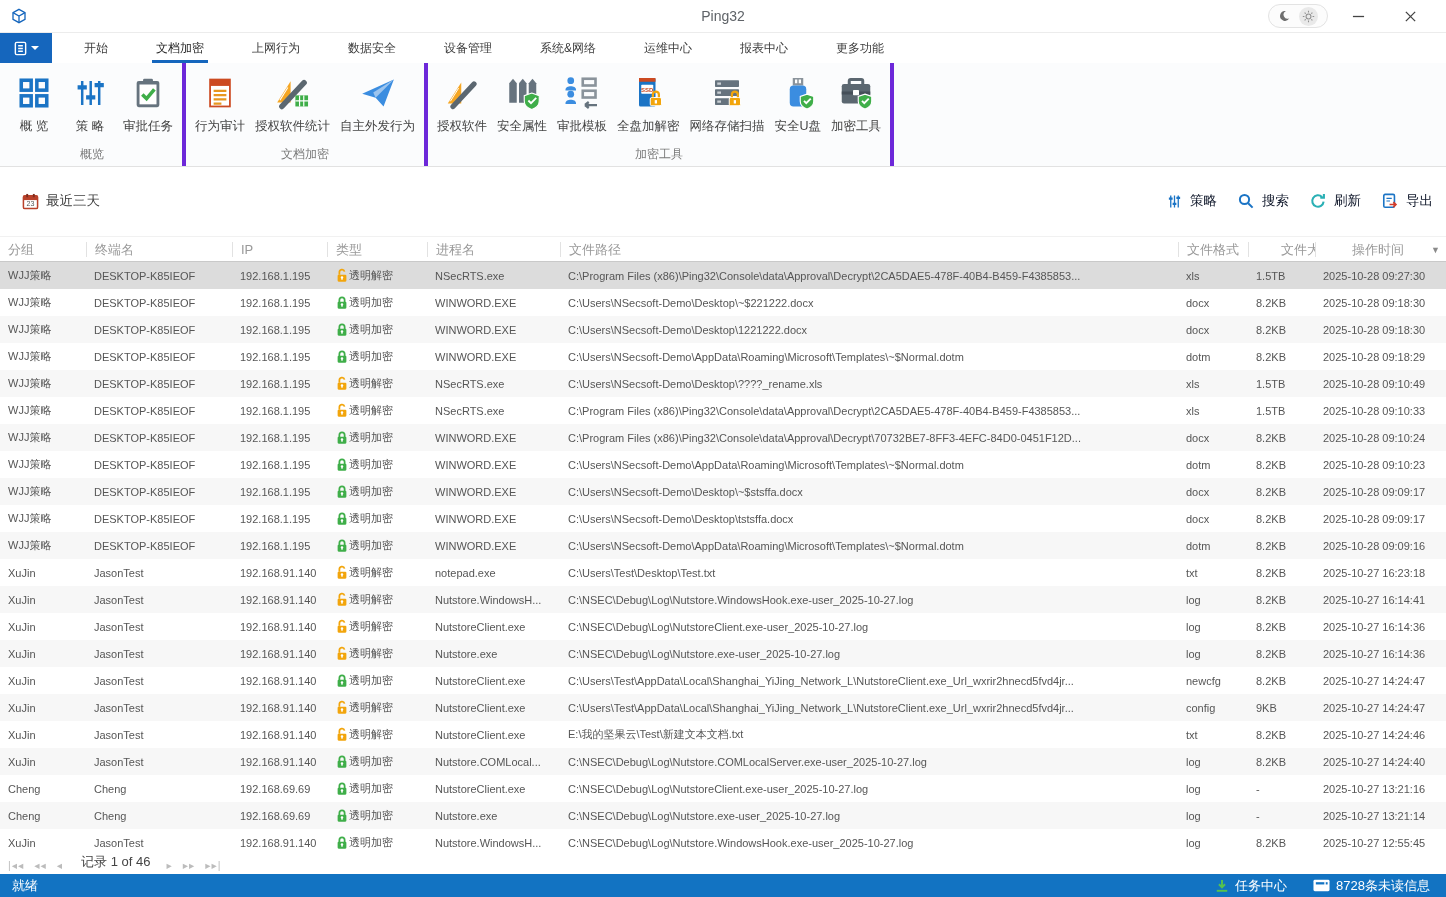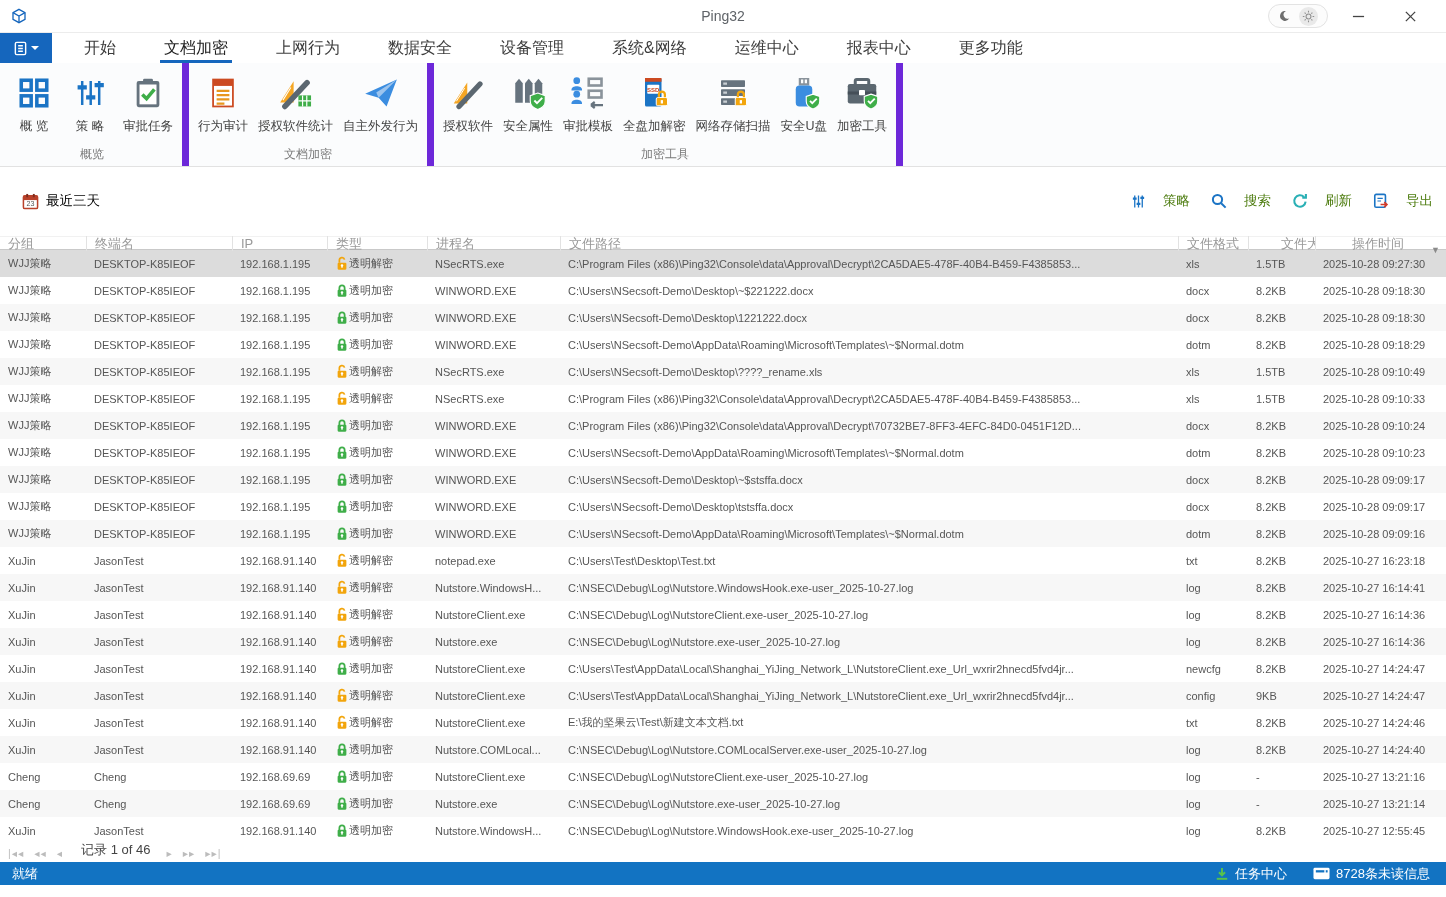--- a/index.html
+++ b/index.html
@@ -15,42 +15,42 @@
   .theme-pill{width:60px;height:24px;border:1px solid #e3e3e3;border-radius:13px;background:#fcfcfc;
     display:flex;align-items:center;justify-content:space-evenly;cursor:pointer;}
   .sun-wrap{width:19px;height:19px;border-radius:50%;background:#e9e9e9;display:flex;align-items:center;justify-content:center;}
   .win-btn{width:44px;height:30px;display:flex;align-items:center;justify-content:center;cursor:pointer;margin-left:8px;}
 
   
   .tabbar{height:30px;display:flex;align-items:stretch;background:#fff;}
   .menu-btn{width:52px;background:#1566bd;display:flex;align-items:center;justify-content:center;gap:3px;cursor:pointer;}
   .menu-caret{width:0;height:0;border-left:4px solid transparent;border-right:4px solid transparent;border-top:4px solid #fff;}
   .tab-strip{display:flex;align-items:stretch;margin-left:8px;}
-  .tab{padding:0 24px;display:flex;align-items:center;font-size:16px;color:#3c3c3c;position:relative;cursor:pointer;white-space:nowrap;text-align:center;}
+  .tab{padding:0 24px;display:flex;align-items:center;font-size:12px;color:#3c3c3c;position:relative;cursor:pointer;white-space:nowrap;text-align:center;}
   .tab.active{color:#1f1f1f;}
   .tab.active::after{content:"";position:absolute;left:20px;right:20px;bottom:0;height:3px;background:#1566bd;}
 
   
   .ribbon{height:104px;background:#fbfcfd;border-bottom:1px solid #e2e2e2;display:flex;align-items:stretch;padding-left:2px;}
-  .ribbon-group{display:flex;flex-direction:column;border-right:7px solid #6d28d9;}
+  .ribbon-group{display:flex;flex-direction:column;border-right:4px solid #6d28d9;}
   .ritems{flex:1;display:flex;align-items:stretch;padding:2px 4px 0 4px;}
   .ribbon-item{display:flex;flex-direction:column;align-items:center;padding:6px 5px 3px;min-width:56px;cursor:pointer;}
   .ribbon-item.selected{background:#cde4f4;}
   .ricon{height:44px;display:flex;align-items:center;justify-content:center;}
   .rlabel{font-size:12.5px;color:#444;white-space:nowrap;margin-top:3px;}
   .glabel{height:20px;line-height:17px;text-align:center;font-size:12px;color:#787878;}
 
   
   .filterbar{height:69px;position:relative;background:#fff;}
-  .filter-left{position:absolute;left:22px;top:25px;display:flex;align-items:center;gap:7px;font-size:13.5px;color:#000000;cursor:pointer;}
+  .filter-left{position:absolute;left:22px;top:25px;display:flex;align-items:center;gap:7px;font-size:13.5px;color:#404040;cursor:pointer;}
   .filter-right{position:absolute;right:13px;top:25px;display:flex;align-items:center;gap:21px;}
-  .toolbtn{display:flex;align-items:center;gap:17px;font-size:13.5px;color:#4d7c0f;cursor:pointer;}
+  .toolbtn{display:flex;align-items:center;gap:8px;font-size:13.5px;color:#0f172a;cursor:pointer;}
 
   
-  .table-header{height:14px;display:flex;align-items:center;border-top:1px solid #f1f1f1;border-bottom:1px solid #c9c9c9;
+  .table-header{height:26px;display:flex;align-items:center;border-top:1px solid #f1f1f1;border-bottom:1px solid #c9c9c9;
     color:#999;font-size:13px;position:relative;background:#fff;}
   .th{padding-left:8px;height:15px;line-height:15px;border-left:1px solid #e2e2e2;overflow:hidden;white-space:nowrap;}
   .th:first-child{border-left:none;}
   .hdr-caret{position:absolute;right:6px;top:8px;font-size:9px;color:#8a8a8a;cursor:pointer;}
   .c0{width:86px;flex:none;} .c1{width:146px;flex:none;} .c2{width:95px;flex:none;} .c3{width:100px;flex:none;}
   .c4{width:133px;flex:none;} .c5{flex:1;min-width:0;} .c6{width:70px;flex:none;} .c7{width:67px;flex:none;padding-left:32px;} .c8{width:131px;flex:none;padding-left:36px;}
   .tbody{background:#fff;}
   .trow{height:27px;display:flex;align-items:center;font-size:11px;color:#565656;cursor:pointer;}
   .trow.odd{background:#f7f7f7;}
   .trow.sel{background:#dcdcdc;}

